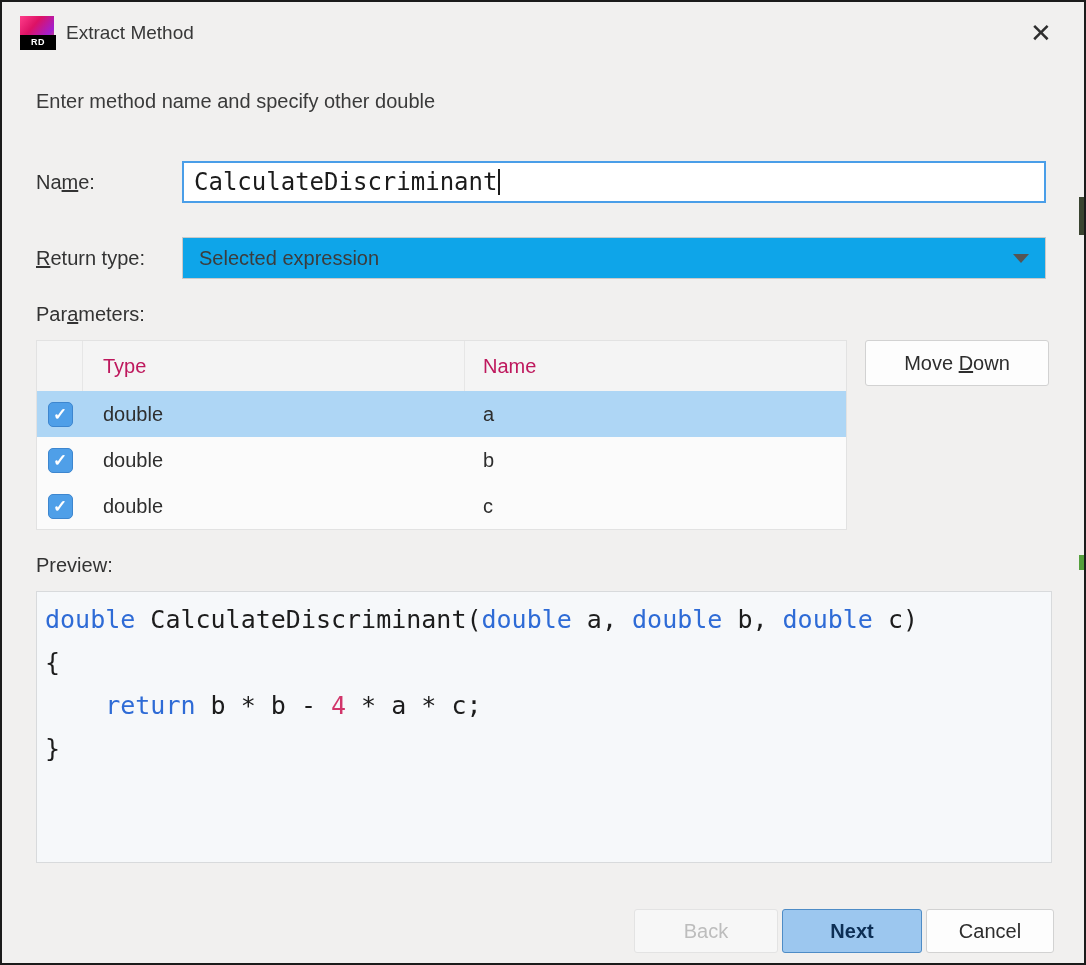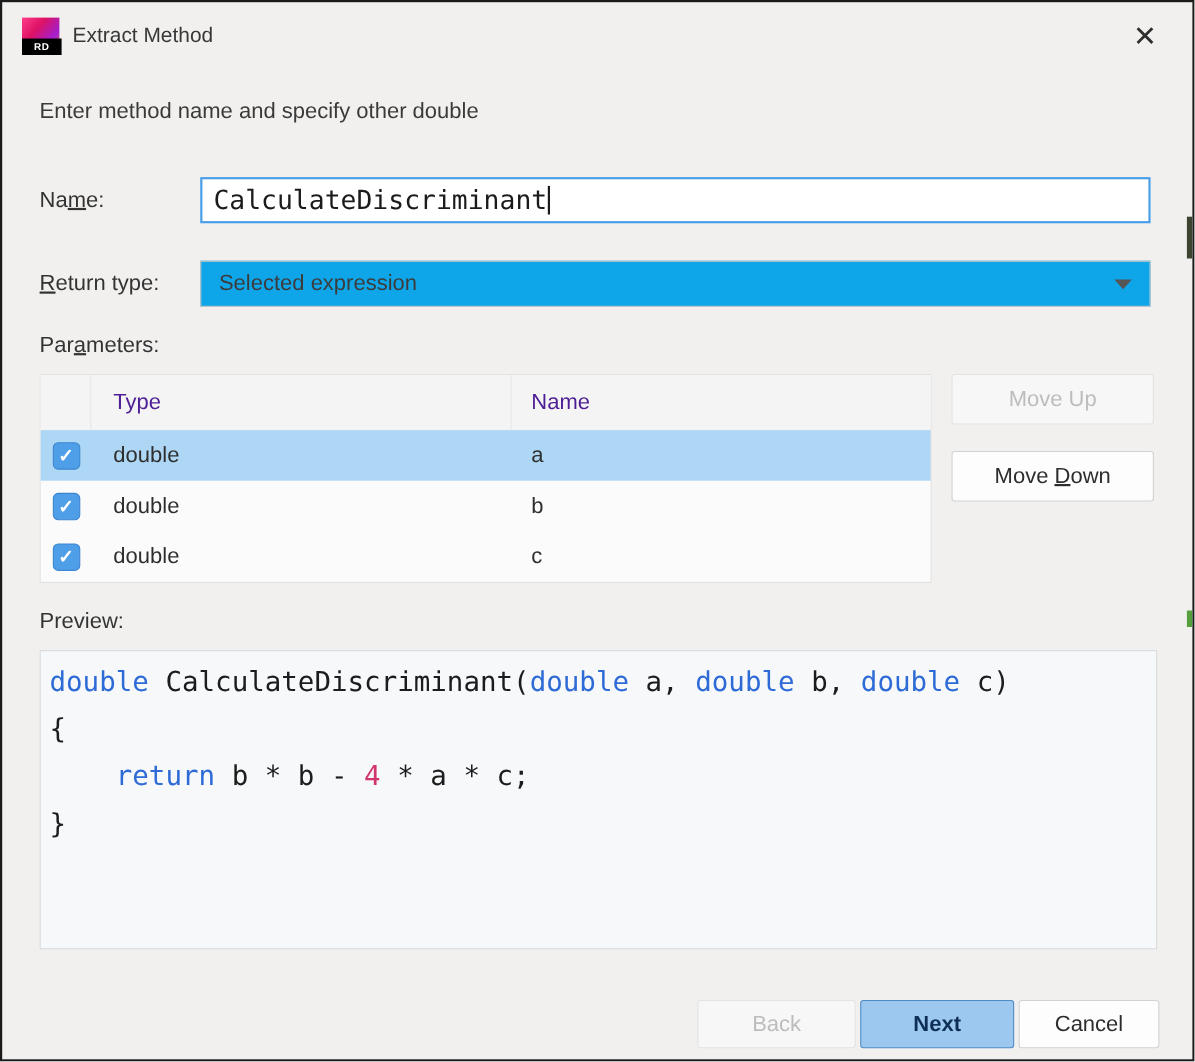--- a/index.html
+++ b/index.html
@@ -25,21 +25,21 @@
   .caret{width:2px;height:26px;background:#1b1b1b;margin-left:1px;}
   .combo{flex:1;height:42px;background:#0ea5e9;border:1px solid #c9c9c9;display:flex;align-items:center;justify-content:space-between;padding:0 16px;box-sizing:border-box;font-size:20px;color:#3c3c3c;cursor:default;}
   .combo-arrow{width:0;height:0;border-left:8px solid transparent;border-right:8px solid transparent;border-top:9px solid #555;}
 
   .section-label{margin:24px 0 14px 34px;font-size:20px;color:#333;}
 
   
   .params-area{display:flex;align-items:flex-start;margin-left:34px;}
   .ptable{width:811px;background:#fbfbfb;border:1px solid #e2e2e2;box-sizing:border-box;}
   .thead{display:flex;height:50px;background:#f4f4f4;}
-  .th{display:flex;align-items:center;color:#4c1d95;font-size:20px;border-right:1px solid #e6e6e6;box-sizing:border-box;}
+  .th{display:flex;align-items:center;color:#be185d;font-size:20px;border-right:1px solid #e6e6e6;box-sizing:border-box;}
   .th:last-child{border-right:none;}
   .cb-col{width:46px;flex:none;justify-content:center;}
   .type-col{width:382px;flex:none;padding-left:20px;}
   .name-col{flex:1;padding-left:18px;}
   .trow{display:flex;}
   .trow.selected{background:#aed6f5;}
   .td{display:flex;align-items:center;height:46px;font-size:20px;color:#2e2e2e;box-sizing:border-box;}
   .checkbox{width:25px;height:25px;background:#4f9fe8;border:1px solid #3d86cf;border-radius:5px;display:flex;align-items:center;justify-content:center;box-sizing:border-box;cursor:pointer;}
   .check{color:#fff;font-size:17px;font-weight:bold;line-height:1;}
 
@@ -137,21 +137,20 @@
           <span class="checkbox">
               <span class="check">✓</span>
             </span>
         </div>
         <div class="td type-col">double</div>
         <div class="td name-col">c</div>
       </div>
     </div>
 
     <div class="side-buttons">
-      <button class="btn" disabled="">Move Up</button>
       <button class="btn"><span>Move </span><u>D</u><span>own</span></button>
     </div>
   </div>
 
   <div class="section-label">Preview:</div>
 
   <div class="preview-box">
     <div class="code">
       <div class="line"><span class="kw">double</span><span> CalculateDiscriminant(</span><span class="kw">double</span><span> a, </span><span class="kw">double</span><span> b, </span><span class="kw">double</span><span> c)</span></div>
       <div class="line"><span>{</span></div>

